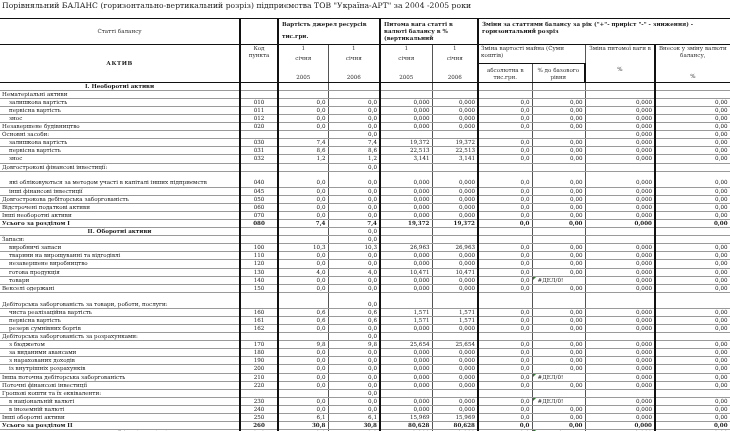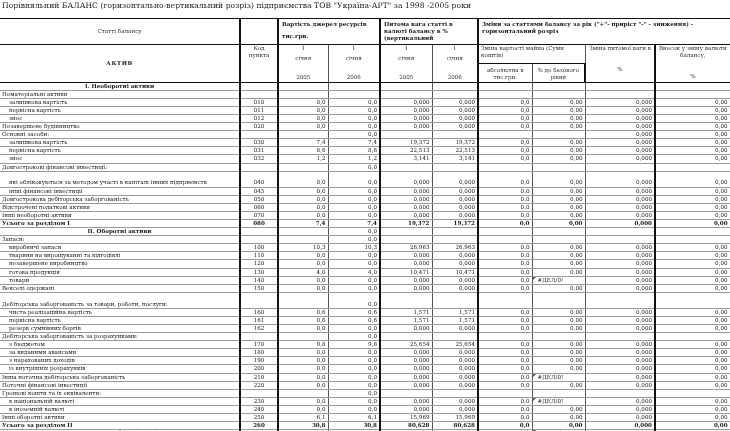--- a/index.html
+++ b/index.html
@@ -26,21 +26,21 @@
   .h2 td { height:14px; }
   .h3 td { height:22px; }
   .aktiv { font-weight:bold; font-size:7.4px; text-align:center; vertical-align:middle !important; letter-spacing:0.5px; }
   .err { text-align:left !important; padding-left:5px !important; }
   .tick { position:relative; }
   .tick::before { content:""; position:absolute; left:0; top:0; border-left:3px solid #2a7a2a; border-bottom:3px solid transparent; }
 </style>
 </head>
 <body>
 
-<div class="title">Порівняльний БАЛАНС (горизонтально-вертикальний розріз) підприємства ТОВ "Україна-АРТ" за 1998 -2005 роки</div>
+<div class="title">Порівняльний БАЛАНС (горизонтально-вертикальний розріз) підприємства ТОВ "Україна-АРТ" за 2004 -2005 роки</div>
 
 <table class="sheet">
   <colgroup>
     <col style="width:240px">
       <col style="width:38px">
       <col style="width:50px">
       <col style="width:52px">
     <col style="width:52px">
       <col style="width:46px">
       <col style="width:54px">

